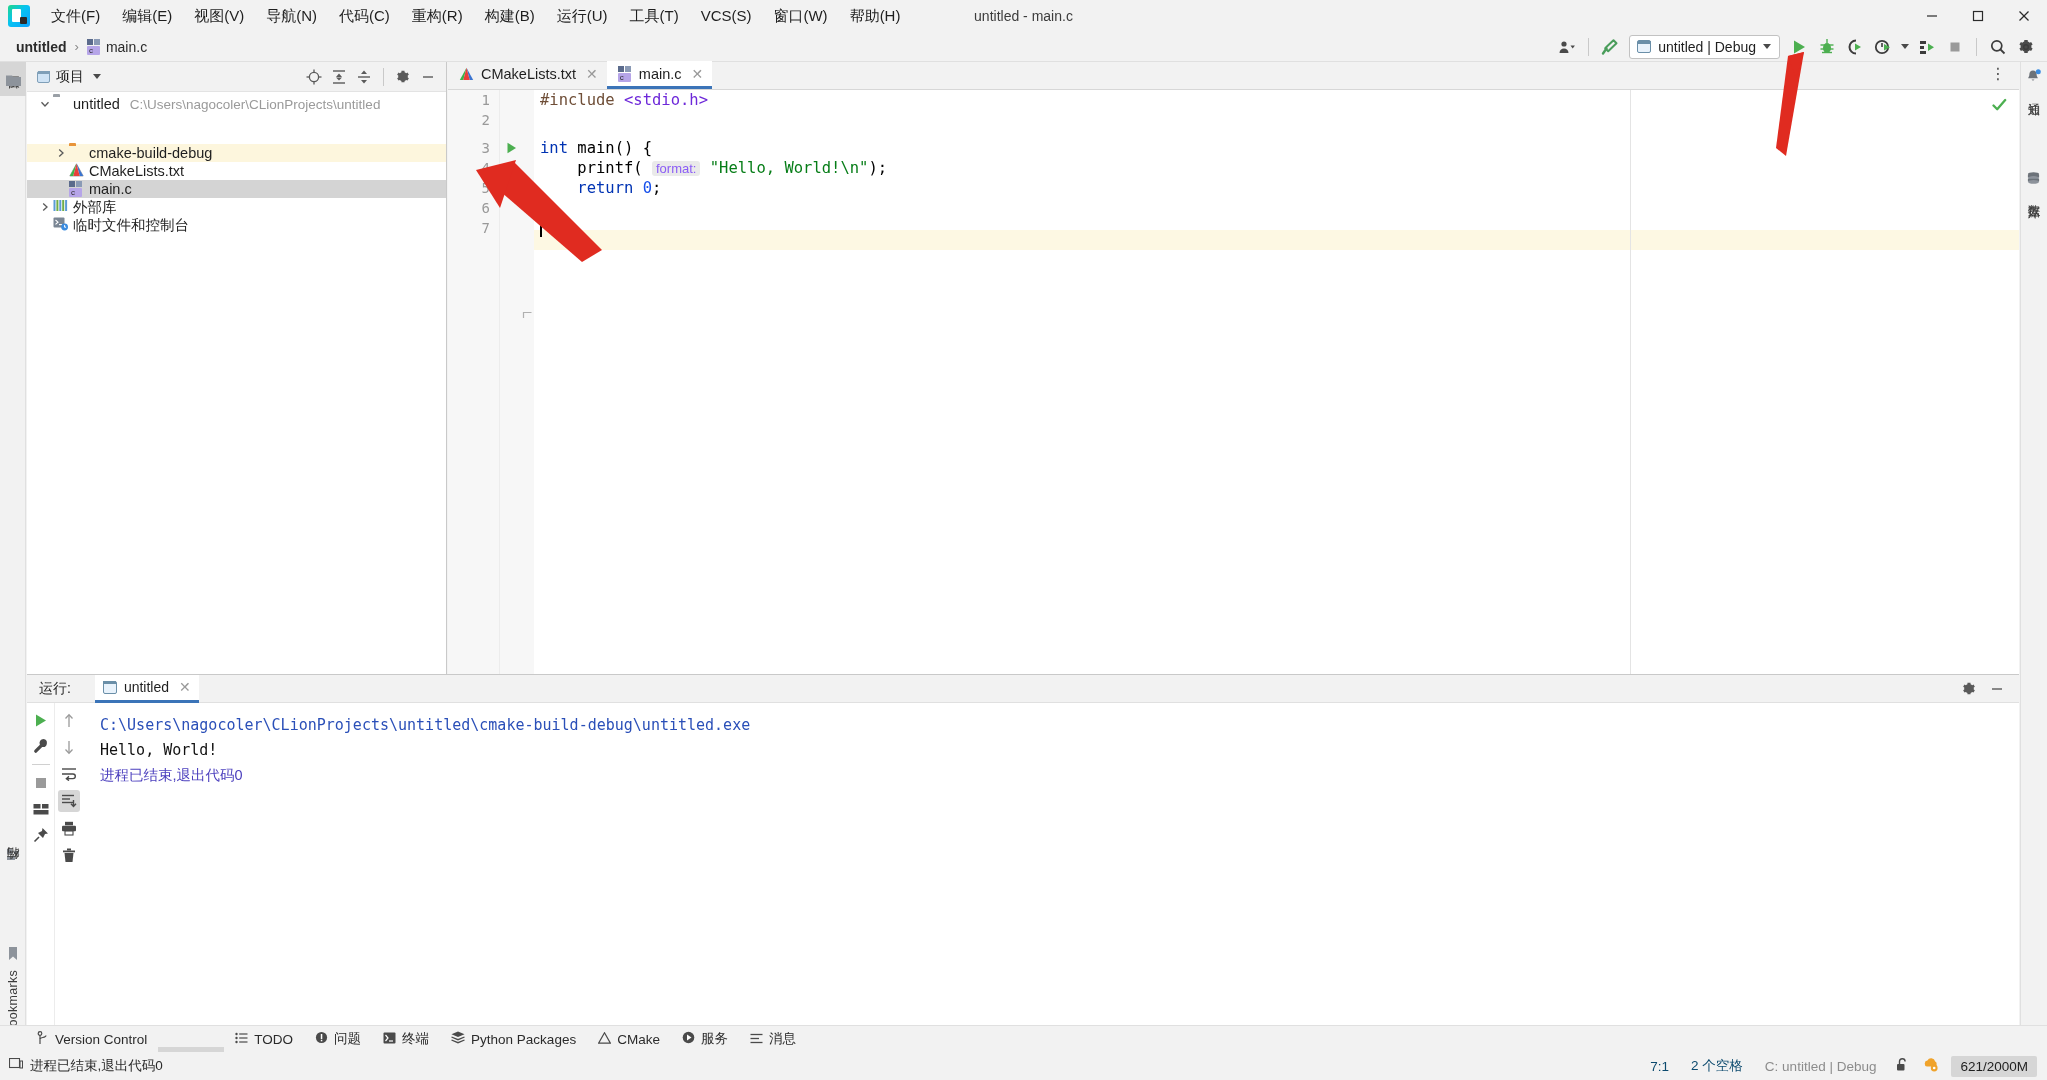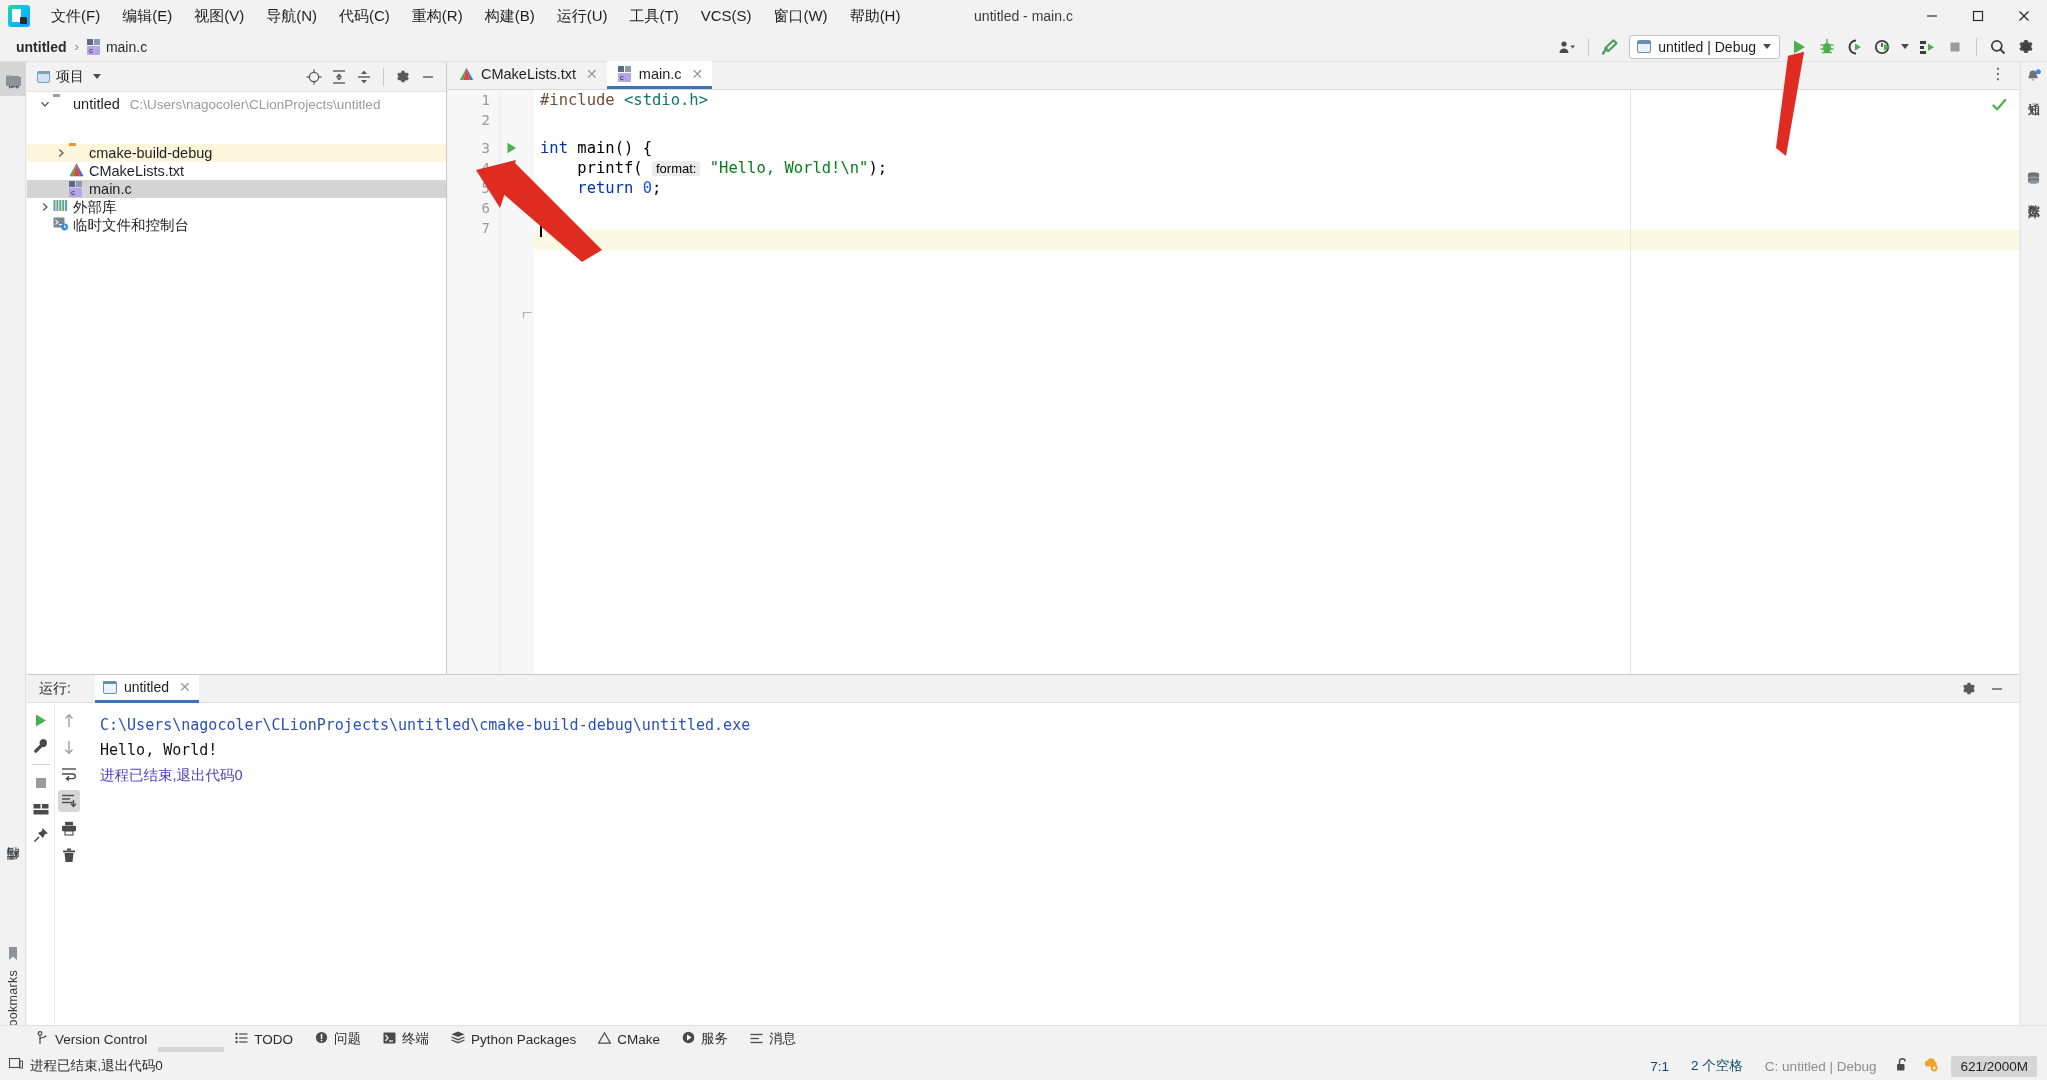--- a/index.html
+++ b/index.html
@@ -155,24 +155,24 @@
   }
   .ln {
     position:absolute; left:0; width:42px; text-align:right;
     font-family:"DejaVu Sans Mono","Liberation Mono",monospace; font-size:14px; color:#999;
   }
   .codetext {
     position:absolute; left:92px; font-family:"DejaVu Sans Mono","Liberation Mono",monospace;
     font-size:15.5px; color:#000; white-space:pre;
   }
   .hl-line { position:absolute; left:0; right:0; height:20px; background:#fdf8e3; }
-  .k-include{color:#6f4e37;} .k-header{color:#0f766e;}
+  .k-include{color:#6f4e37;} .k-header{color:#6d28d9;}
   .k-kw{color:#0033b3;} .k-fn{color:#000;} .k-str{color:#067d17;} .k-num{color:#1750eb;}
   .hint-badge{
-    background:#eaeaea;color:#000000;border-radius:3px;padding:0px 4px;
+    background:#eaeaea;color:#8b5cf6;border-radius:3px;padding:0px 4px;
     font-family:"Liberation Sans",sans-serif;font-size:13px;
   }
   .gut-runner { position:absolute; left:56px; width:14px; height:20px; display:flex;align-items:center;justify-content:center;}
   .foldmark {
     position:absolute; left:74px; width:11px;height:11px;border:1px solid #b0b0b0;background:#fff;
     display:flex;align-items:center;justify-content:center;font-size:9px;color:#777;line-height:1;
   }
   .margin-guide { position:absolute; top:0; bottom:0; left:1182px; width:1px; background:#e4e4e4; }
   .caret-blink { position:absolute; width:1.5px; height:17px; background:#000; }
   .ok-check { position:absolute; right:12px; top:8px; }

